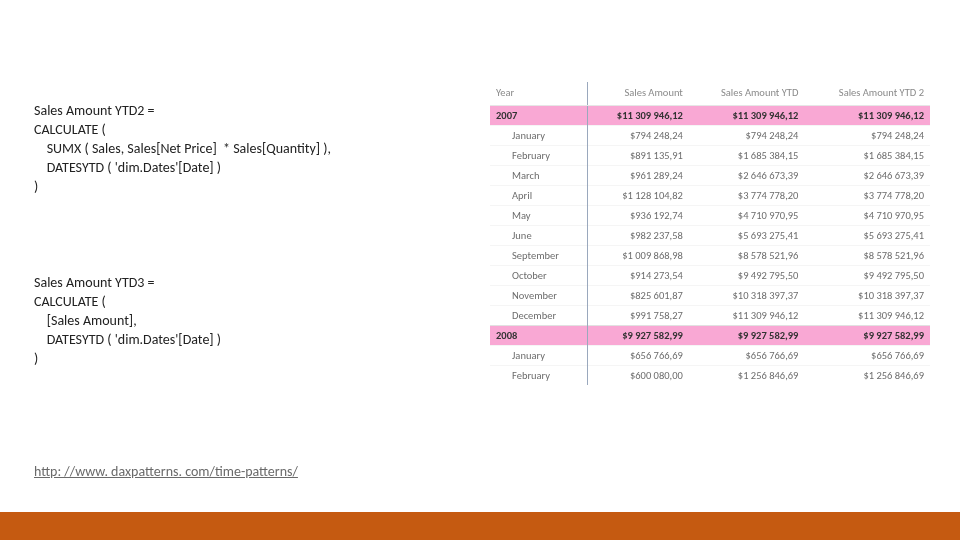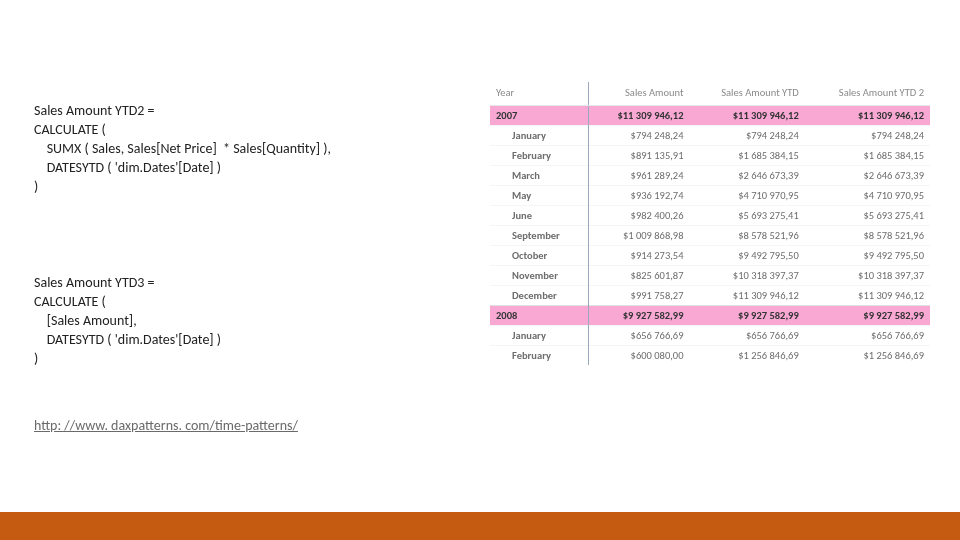--- a/index.html
+++ b/index.html
@@ -24,21 +24,21 @@
     font-size: 14px;
     line-height: 1.35;
     white-space: pre;
     font-family: "Segoe UI", Calibri, Arial, sans-serif; 
   }
   .code1 { top: 88px; }
   .code2 { top: 260px; }
   .link {
     position: absolute;
     left: 34px;
-    top: 417px;
+    top: 463px;
     font-size: 14px;
     color: #6a6a6a;
     text-decoration: underline;
   }
   .footer-bar {
     position: absolute;
     left: 0;
     bottom: 0;
     width: 960px;
     height: 28px;
@@ -62,21 +62,21 @@
     padding: 4px 6px 6px 6px;
     border-bottom: 1px solid #e6e6e6;
   }
   .matrix th:first-child { text-align: left; }
   .matrix td {
     text-align: right;
     padding: 3px 6px;
     border-top: 1px solid #f5f5f5;
     white-space: nowrap;
   }
-  .matrix td:first-child { text-align: left; font-weight: bold; }
+  .matrix td:first-child { text-align: left; }
   .matrix tr.year td {
     font-weight: 700;
     color: #333;
     background: #f9a8d4;
     border-top: 1px solid #e1e1e1;
   }
   .matrix tr.month td:first-child { padding-left: 22px; }
   
   .matrix th:first-child,
   .matrix td:first-child {
@@ -130,28 +130,34 @@
           <td>$1 685 384,15</td>
           <td>$1 685 384,15</td>
         </tr>
         <tr class="month">
           <td>March</td>
           <td>$961 289,24</td>
           <td>$2 646 673,39</td>
           <td>$2 646 673,39</td>
         </tr>
         <tr class="month">
+          <td>April</td>
+          <td>$1 128 104,82</td>
+          <td>$3 774 778,20</td>
+          <td>$3 774 778,20</td>
+        </tr>
+        <tr class="month">
           <td>May</td>
           <td>$936 192,74</td>
           <td>$4 710 970,95</td>
           <td>$4 710 970,95</td>
         </tr>
         <tr class="month">
           <td>June</td>
-          <td>$982 400,26</td>
+          <td>$982 237,58</td>
           <td>$5 693 275,41</td>
           <td>$5 693 275,41</td>
         </tr>
         <tr class="month">
           <td>September</td>
           <td>$1 009 868,98</td>
           <td>$8 578 521,96</td>
           <td>$8 578 521,96</td>
         </tr>
         <tr class="month">

